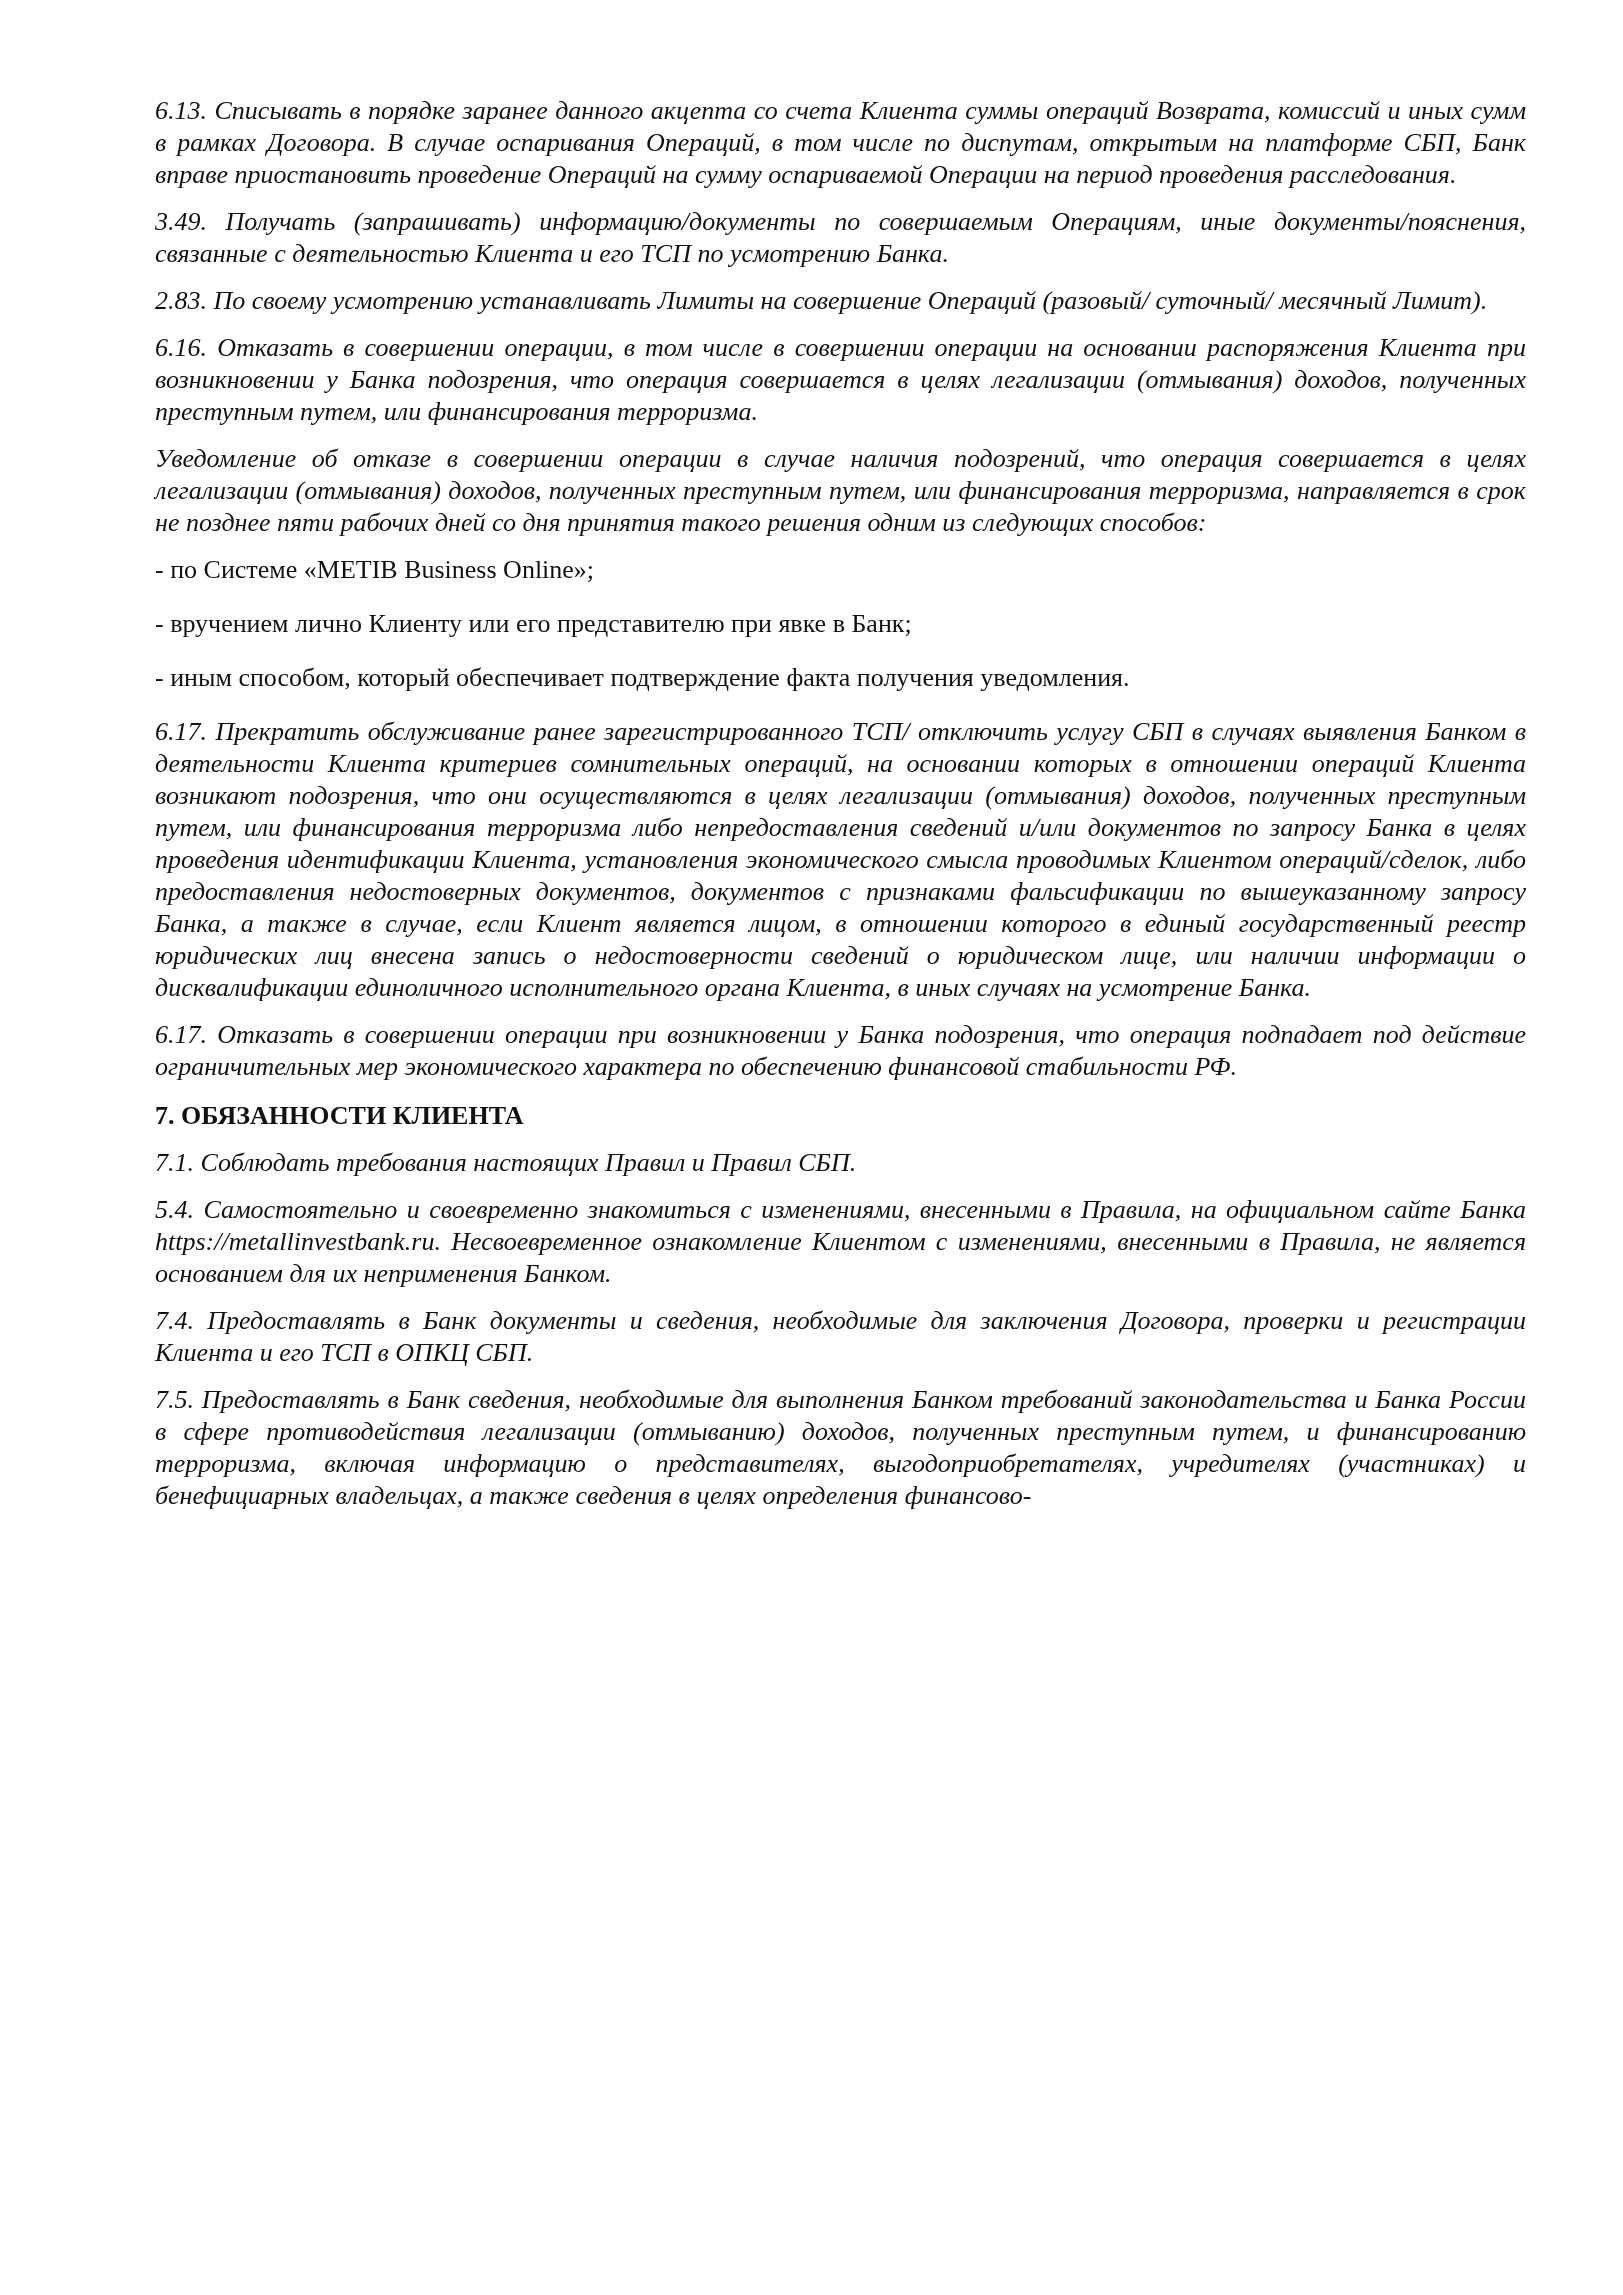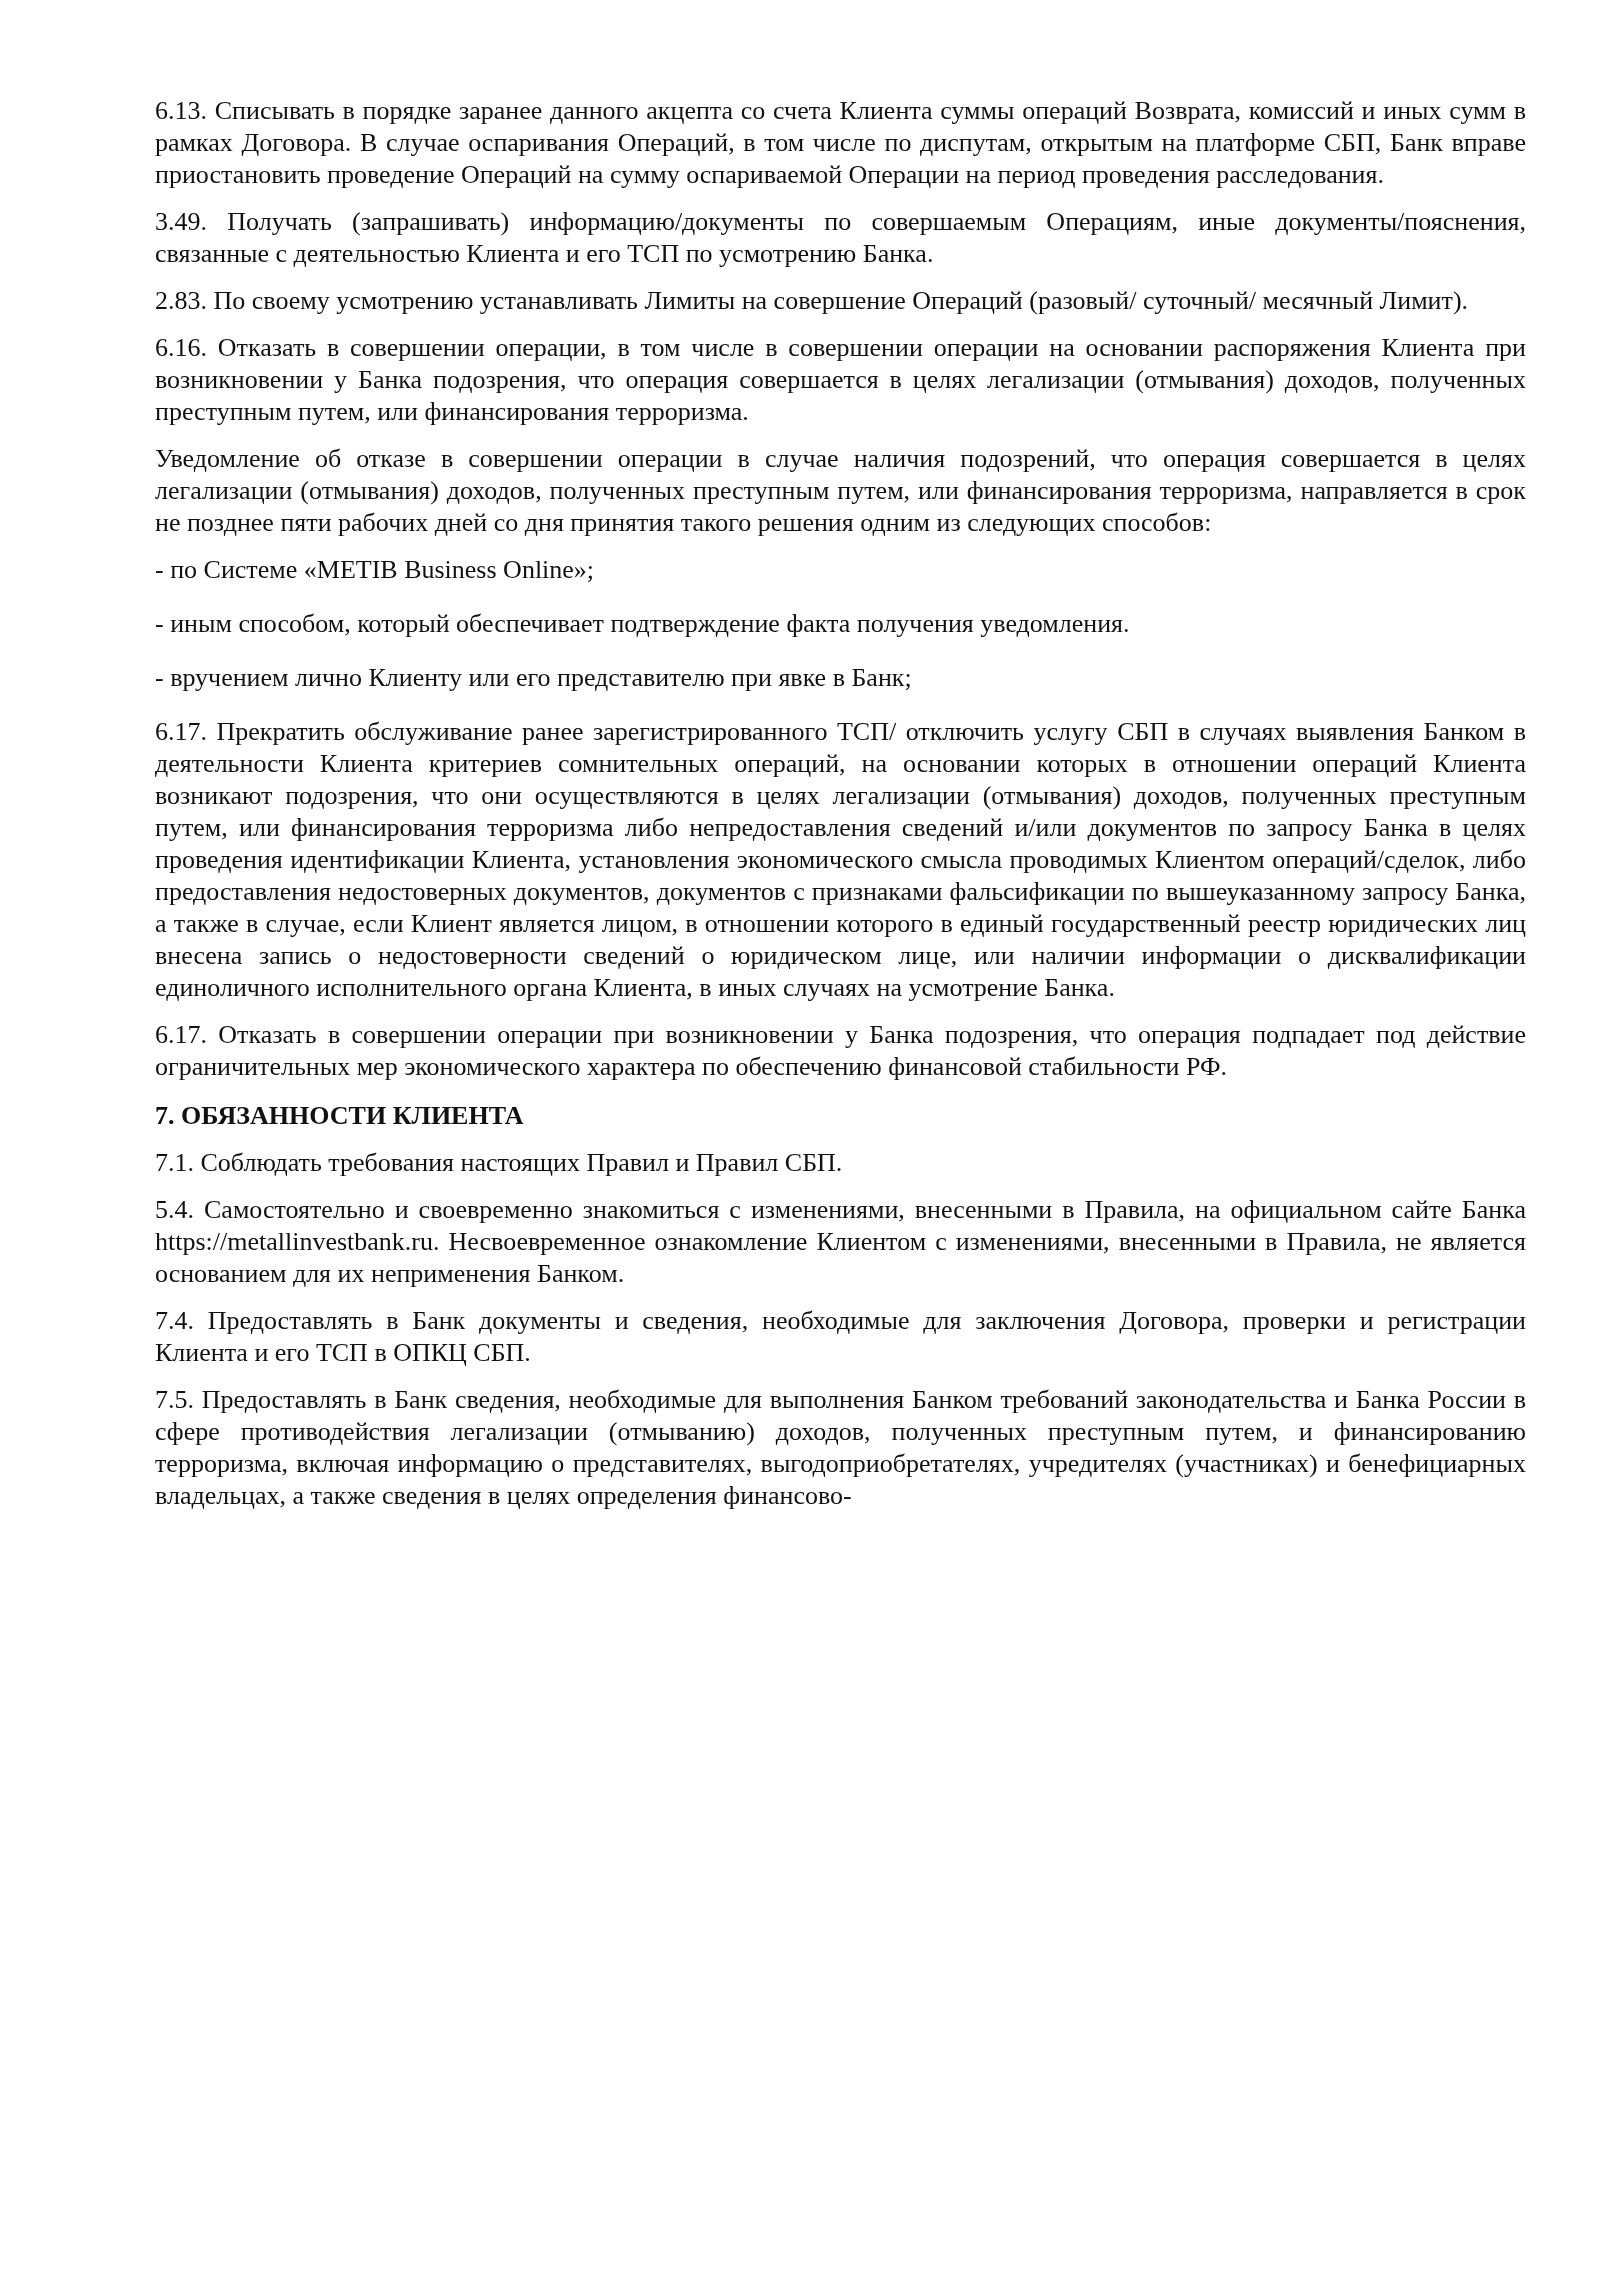--- a/index.html
+++ b/index.html
@@ -11,41 +11,42 @@
     width: 1371px;
     font-family: "Liberation Serif", "DejaVu Serif", serif;
     font-size: 26px;
     line-height: 32px;
     color: #111111;
   }
   .p {
     margin: 0 0 15px 0;
     text-align: justify;
     text-justify: inter-word;
+    font-style: italic;
   }
   .bullet { margin: 12px 0 22px 0; text-align: left; }
   .heading {
     text-align: left;
     font-weight: bold;
     margin: 17px 0 15px 0;
   }
 </style>
 </head>
 <body>
 
 <div class="page">
   <p class="p">6.13. Списывать в порядке заранее данного акцепта со счета Клиента суммы операций Возврата, комиссий и иных сумм в рамках Договора. В случае оспаривания Операций, в том числе по диспутам, открытым на платформе СБП, Банк вправе приостановить проведение Операций на сумму оспариваемой Операции на период проведения расследования.</p>
   <p class="p">3.49. Получать (запрашивать) информацию/документы по совершаемым Операциям, иные документы/пояснения, связанные с деятельностью Клиента и его ТСП по усмотрению Банка.</p>
   <p class="p">2.83. По своему усмотрению устанавливать Лимиты на совершение Операций (разовый/ суточный/ месячный Лимит).</p>
   <p class="p">6.16. Отказать в совершении операции, в том числе в совершении операции на основании распоряжения Клиента при возникновении у Банка подозрения, что операция совершается в целях легализации (отмывания) доходов, полученных преступным путем, или финансирования терроризма.</p>
   <p class="p">Уведомление об отказе в совершении операции в случае наличия подозрений, что операция совершается в целях легализации (отмывания) доходов, полученных преступным путем, или финансирования терроризма, направляется в срок не позднее пяти рабочих дней со дня принятия такого решения одним из следующих способов:</p>
 
   <p class="bullet">- по Системе «METIB Business Online»;</p>
+  <p class="bullet">- вручением лично Клиенту или его представителю при явке в Банк;</p>
   <p class="bullet">- иным способом, который обеспечивает подтверждение факта получения уведомления.</p>
-  <p class="bullet">- вручением лично Клиенту или его представителю при явке в Банк;</p>
 
   <p class="p">6.17. Прекратить обслуживание ранее зарегистрированного ТСП/ отключить услугу СБП в случаях выявления Банком в деятельности Клиента критериев сомнительных операций, на основании которых в отношении операций Клиента возникают подозрения, что они осуществляются в целях легализации (отмывания) доходов, полученных преступным путем, или финансирования терроризма либо непредоставления сведений и/или документов по запросу Банка в целях проведения идентификации Клиента, установления экономического смысла проводимых Клиентом операций/сделок, либо предоставления недостоверных документов, документов с признаками фальсификации по вышеуказанному запросу Банка,  а также в случае, если Клиент является лицом, в отношении которого в единый государственный реестр юридических лиц внесена запись о недостоверности сведений о юридическом лице, или наличии информации о дисквалификации единоличного исполнительного органа Клиента, в иных случаях на усмотрение Банка.</p>
   <p class="p">6.17. Отказать в совершении операции при возникновении у Банка подозрения, что операция   подпадает под действие ограничительных мер экономического характера по обеспечению финансовой стабильности РФ.</p>
 
   <p class="heading">7. ОБЯЗАННОСТИ КЛИЕНТА</p>
 
   <p class="p">7.1. Соблюдать требования настоящих Правил и Правил СБП.</p>
   <p class="p">5.4. Самостоятельно и своевременно знакомиться с изменениями, внесенными в Правила, на официальном сайте Банка https://metallinvestbank.ru. Несвоевременное ознакомление Клиентом с изменениями, внесенными в Правила, не является основанием для их неприменения Банком.</p>
   <p class="p">7.4. Предоставлять в Банк документы и сведения, необходимые для заключения Договора, проверки и регистрации Клиента и его ТСП в ОПКЦ СБП.</p>
   <p class="p">7.5. Предоставлять в Банк сведения, необходимые для выполнения Банком требований законодательства и Банка России в сфере противодействия легализации (отмыванию) доходов, полученных преступным путем, и финансированию терроризма, включая информацию о представителях, выгодоприобретателях, учредителях (участниках) и бенефициарных владельцах, а также сведения в целях определения финансово-</p>

